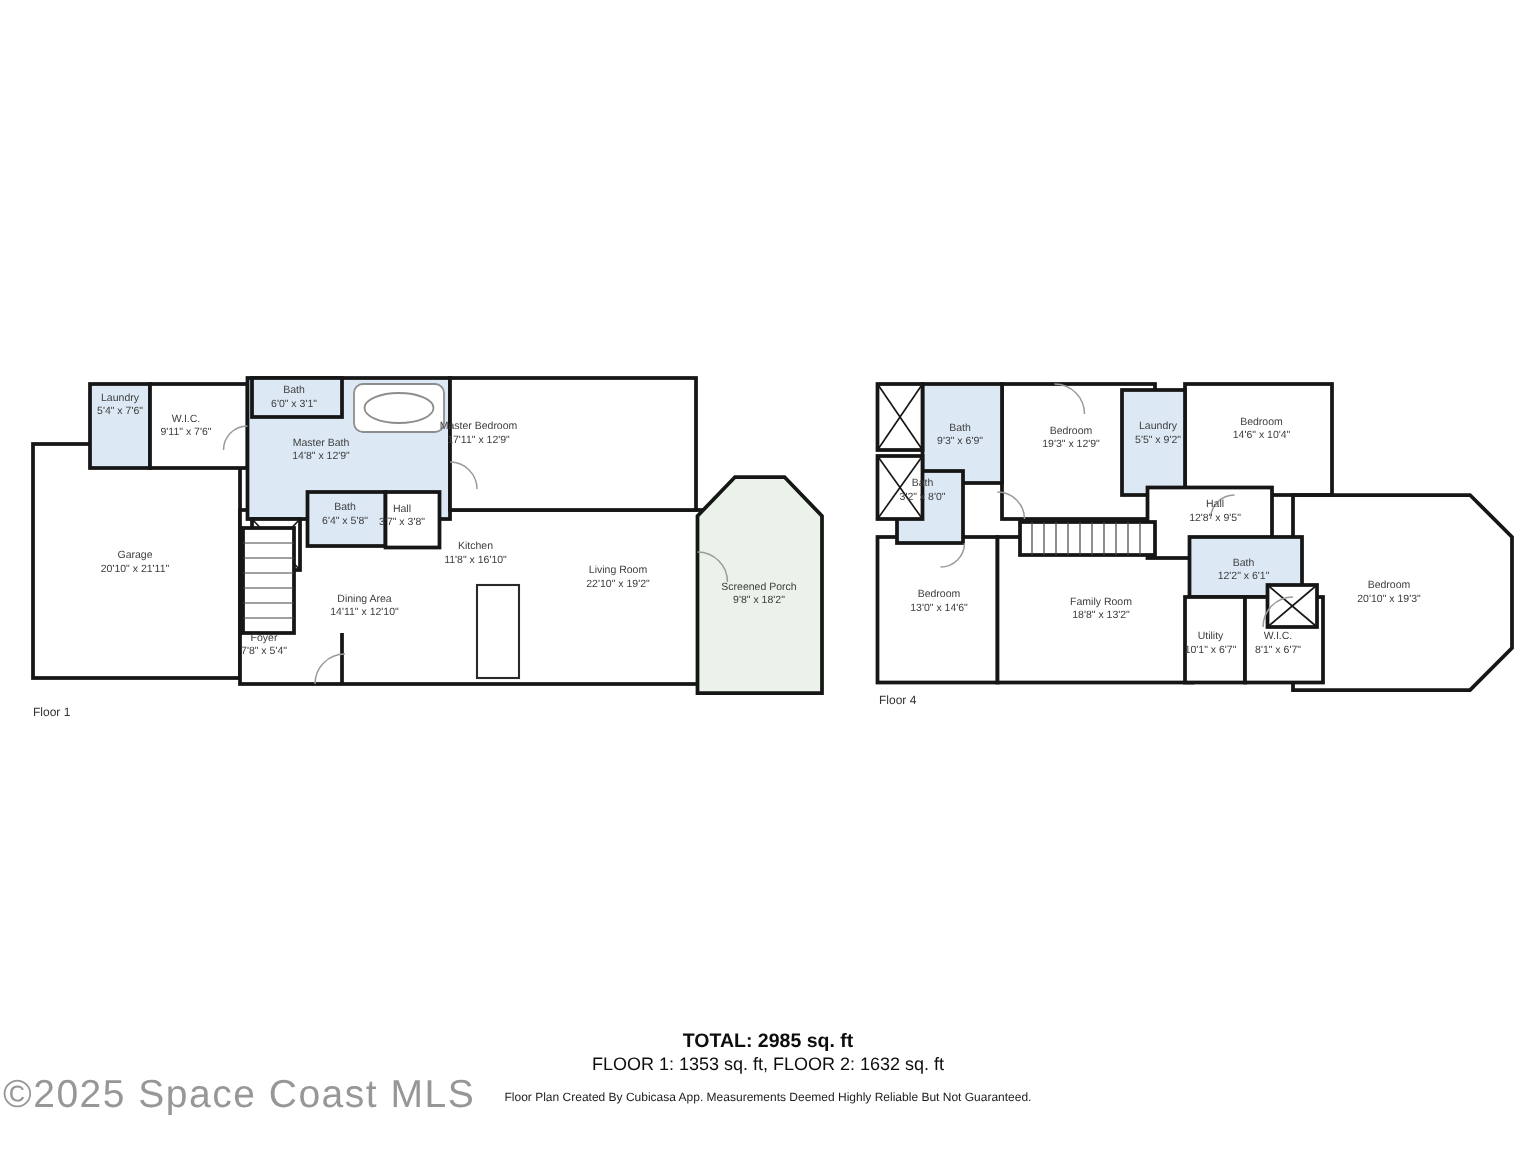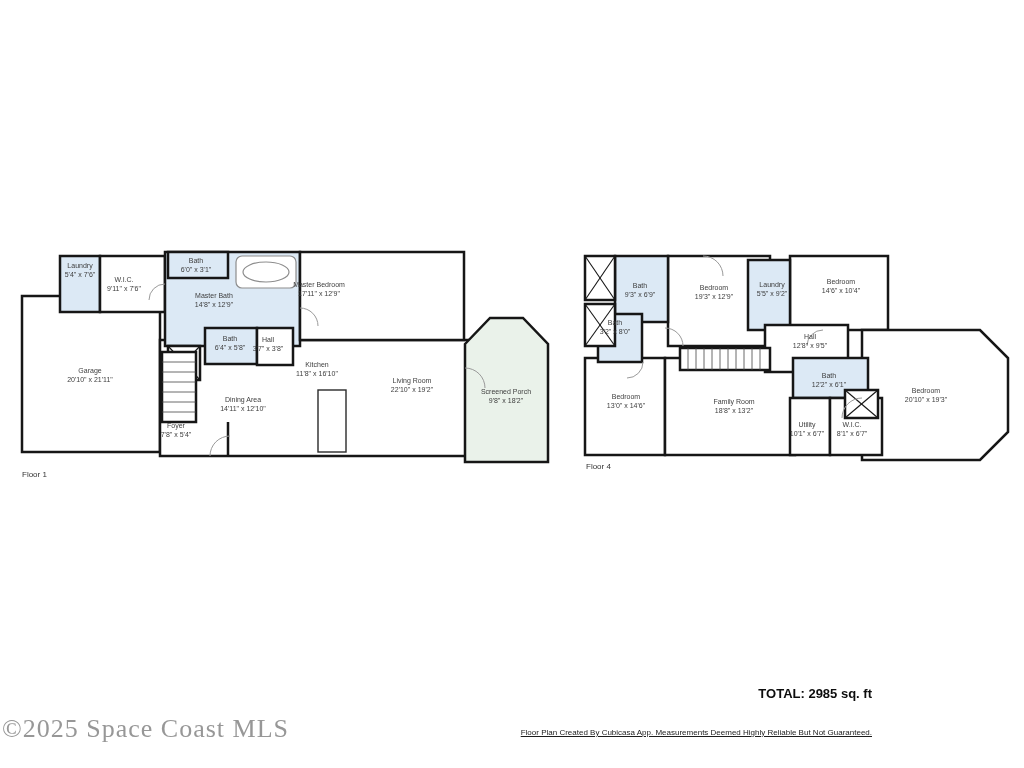--- a/index.html
+++ b/index.html
@@ -3,25 +3,25 @@
 <meta charset="utf-8">
 <style>
   * { margin:0; padding:0; box-sizing:border-box; }
   html,body { width:1024px; height:768px; background:#ffffff;
     font-family:"Liberation Sans", sans-serif; position:relative; overflow:hidden; }
   .canvas { position:absolute; inset:0; }
   .plan { position:absolute; }
   .room-label { position:absolute; transform:translate(-50%,-50%); text-align:center;
     font-size:7px; color:#3d3d3d; line-height:1.25; white-space:nowrap; z-index:5; }
   .floor-tag { position:absolute; font-size:8px; color:#333; z-index:5; }
-  .summary { position:absolute; left:152px; top:686px; width:720px; text-align:right; color:#0d0d0d; }
+  .summary { position:absolute; left:152px; top:686px; width:720px; text-align:center; color:#0d0d0d; }
   .summary .total { font-weight:bold; font-size:13px; }
   .summary .line { font-size:12px; margin-top:1px; }
-  .summary .disclaimer { font-size:8px; margin-top:27px; color:#1c1c1c;text-decoration:underline; }
-  .watermark { position:absolute; left:2px; top:714px; font-family:Liberation Serif, serif;
+  .summary .disclaimer { font-size:8px; margin-top:11px; color:#1c1c1c; }
+  .watermark { position:absolute; left:2px; top:714px; font-family:Liberation Sans, sans-serif;
     font-size:26px; color:rgba(125,125,125,0.8); letter-spacing:1px; z-index:6; }
   
   .rm    { fill:#ffffff; stroke:#161616; stroke-width:2.5; }
   .wet   { fill:#dce9f5; stroke:#161616; stroke-width:2.5; }
   .porch { fill:#eaf2ea; stroke:#161616; stroke-width:2.5; }
   .fx    { fill:#ffffff; stroke:#8d8d8d; stroke-width:1.2; }
   .fxd   { fill:#ffffff; stroke:#2a2a2a; stroke-width:1.4; }
   .xline { stroke:#161616; stroke-width:1.1; }
   .step  { stroke:#444; stroke-width:0.8; }
   .door  { fill:none; stroke:#9a9a9a; stroke-width:1; }
@@ -202,18 +202,19 @@
       <div>8'1" x 6'7"</div>
     </div>
   <div class="room-label" style="left:926px;top:396px">
       <div>Bedroom</div>
       <div>20'10" x 19'3"</div>
     </div>
   <div class="floor-tag" style="left:586px;top:462px">Floor 4</div>
 
   <div class="summary">
     <div class="total">TOTAL: 2985 sq. ft</div>
+    <div class="line">FLOOR 1: 1353 sq. ft, FLOOR 2: 1632 sq. ft</div>
     <div class="disclaimer">Floor Plan Created By Cubicasa App. Measurements Deemed Highly Reliable But Not Guaranteed.</div>
   </div>
 
   <div class="watermark">©2025 Space Coast MLS</div>
 
 </div>
 
 </body></html>

